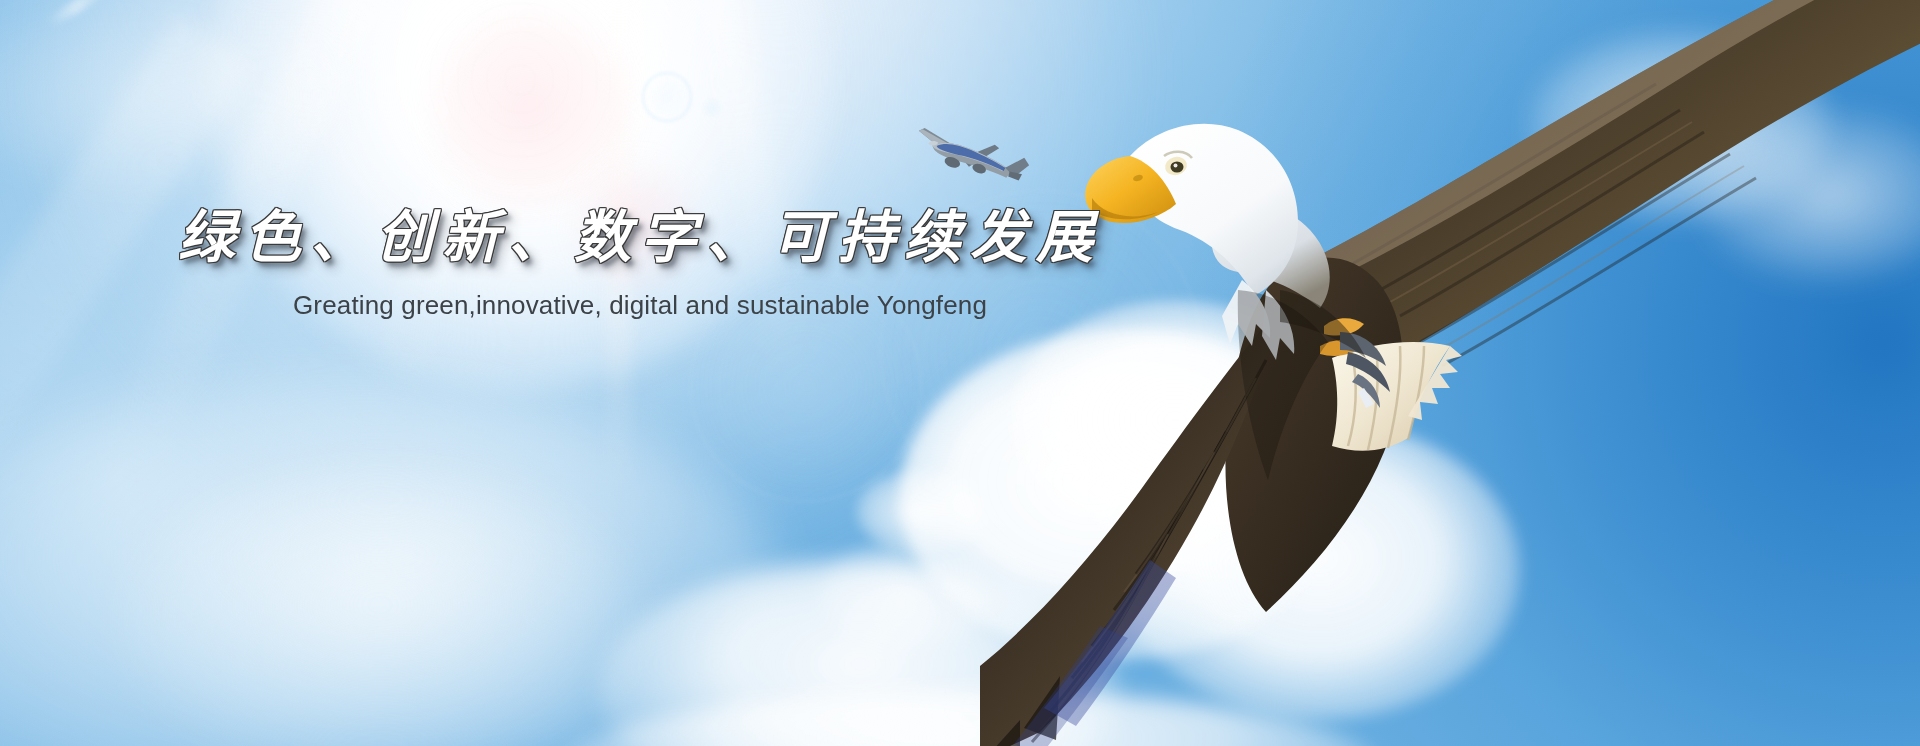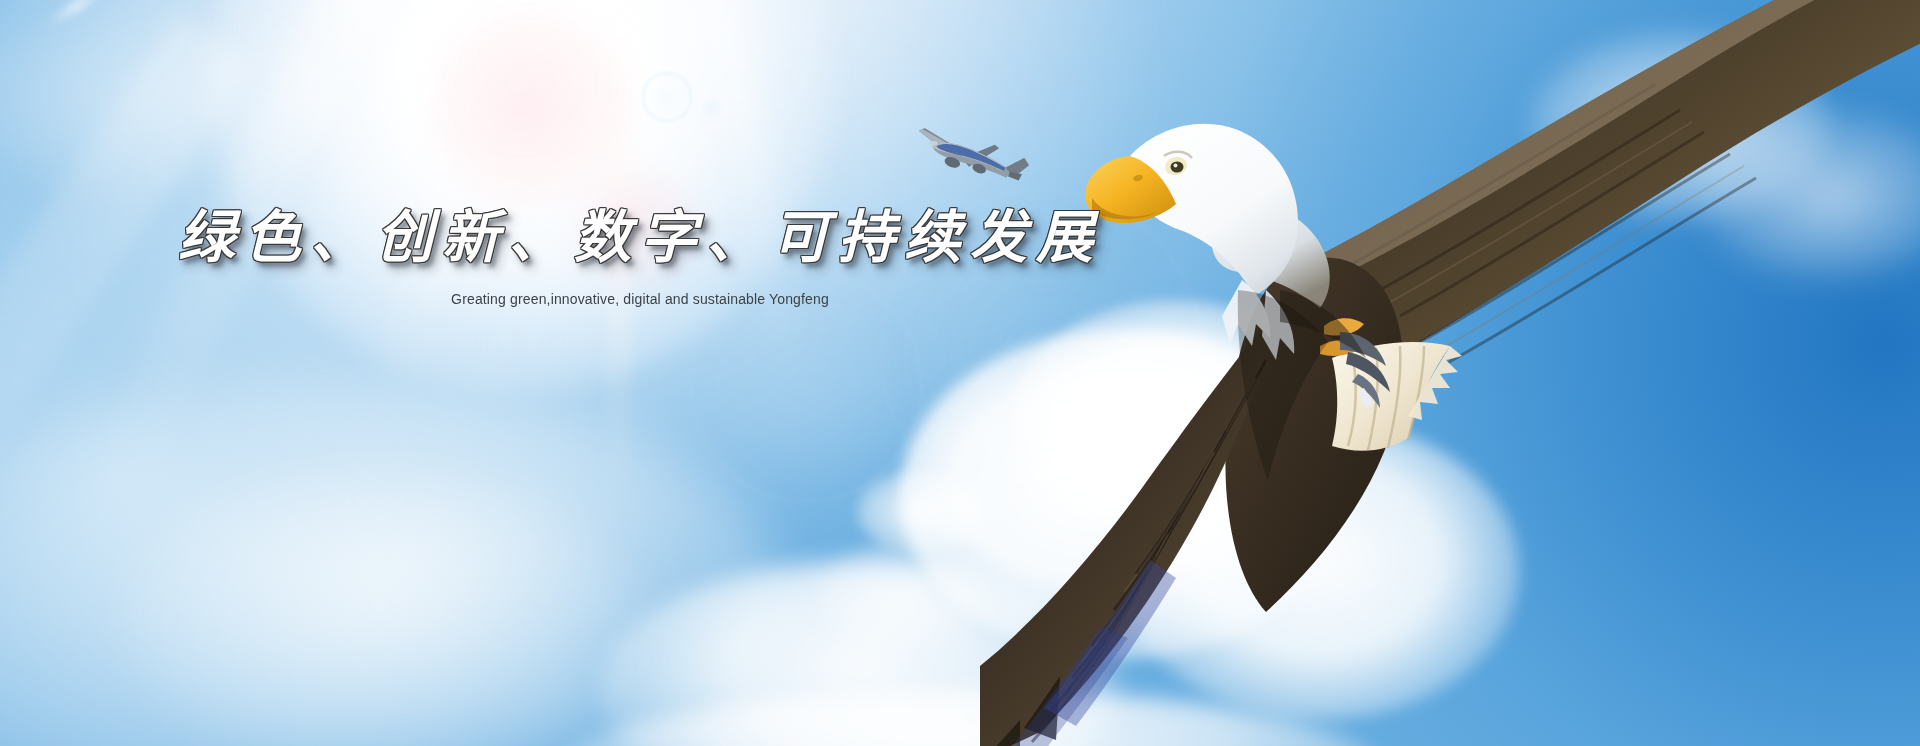--- a/index.html
+++ b/index.html
@@ -247,21 +247,21 @@
        7px 8px 11px rgba(40,48,58,.30);
   }
   #subline-block {
     position: absolute;
     left: 0; top: 290px; width: 1280px;
     text-align: center;
   }
   #subline {
     display: inline-block;
     font-family: "Liberation Sans", "DejaVu Sans", sans-serif;
-    font-size: 14px;
+    font-size: 26px;
     font-weight: 400;
     letter-spacing: .15px;
     color: #3c4247;
     white-space: nowrap;
   }
 </style>
 </head>
 <body>
 
 <div id="stage">

